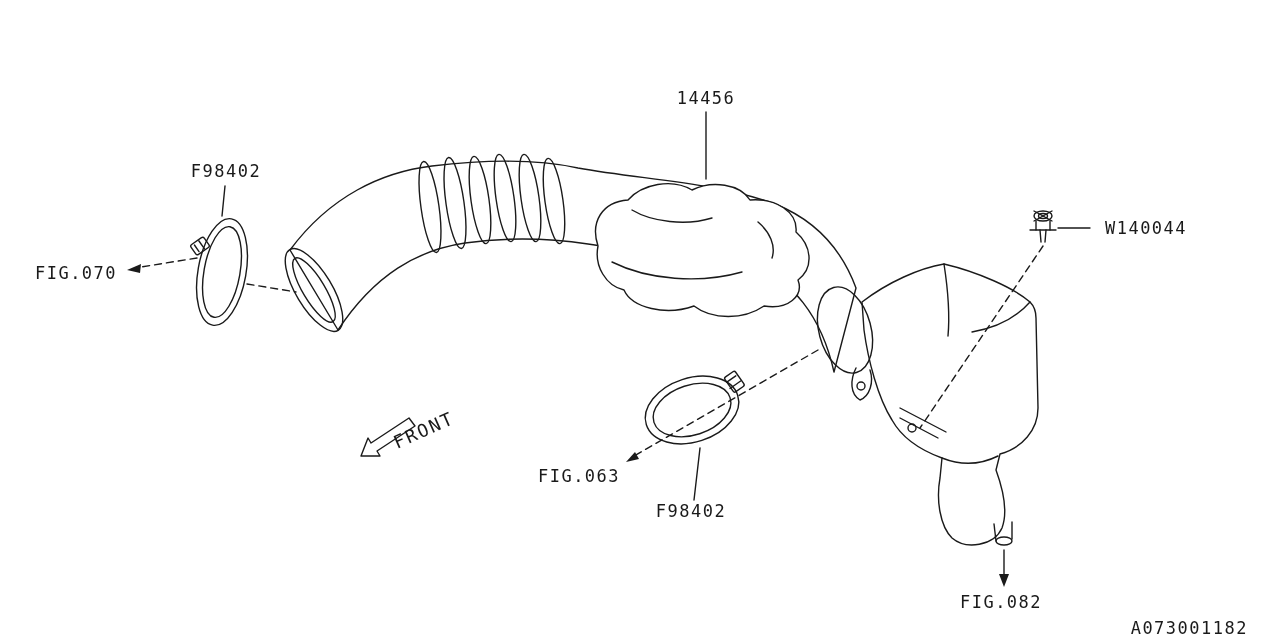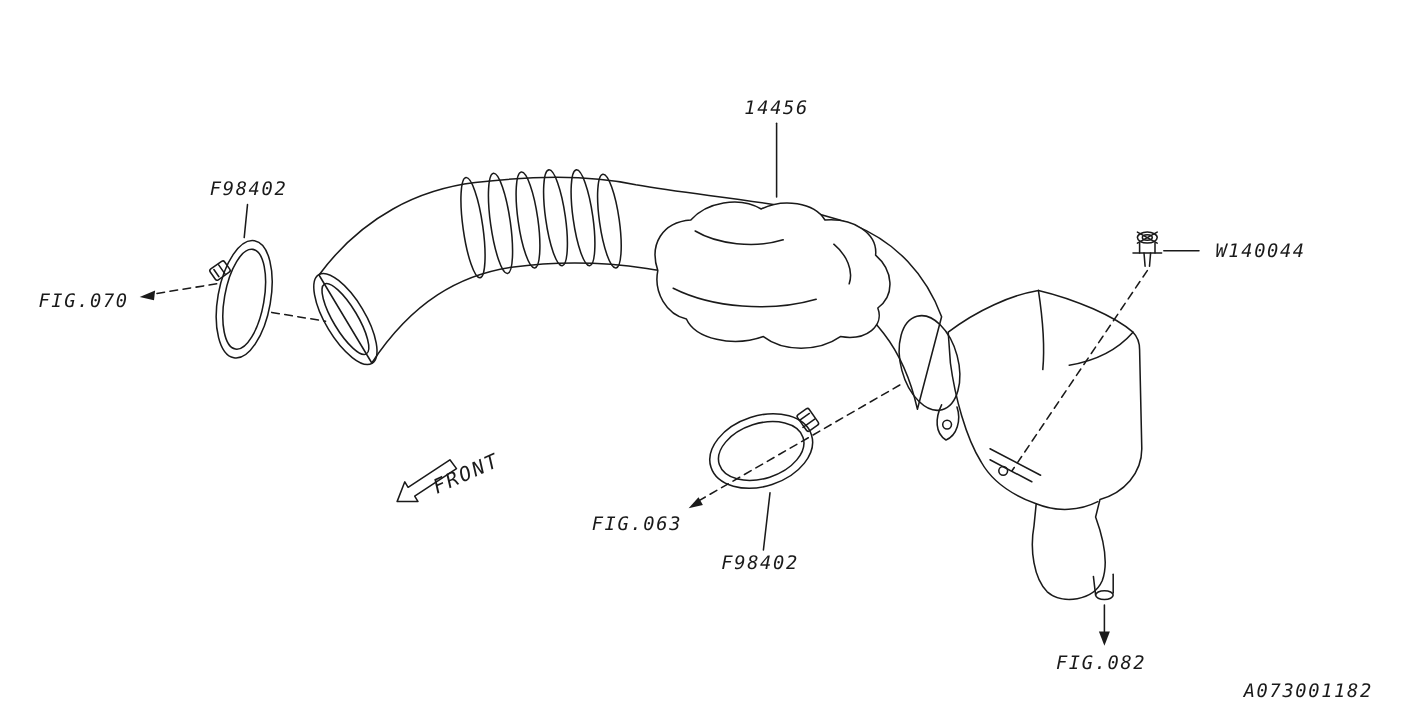--- a/index.html
+++ b/index.html
@@ -1,16 +1,16 @@
 <!DOCTYPE html>
 <html><head>
 <meta charset="utf-8">
 <style>
   html,body{margin:0;padding:0;background:#ffffff;}
-  .stage{position:relative;width:1280px;height:640px;background:#ffffff;overflow:hidden;font-style:italic;}
+  .stage{position:relative;width:1280px;height:640px;background:#ffffff;overflow:hidden;}
   svg{display:block;}
   text{
     font-family:"DejaVu Sans Mono","Liberation Mono",monospace;
     font-size:17px;
     letter-spacing:1.5px;
     fill:#1a1a1a;
   }
   .label-mid{text-anchor:middle;}
   .label-end{text-anchor:end;}
   .part-label{cursor:pointer;}

